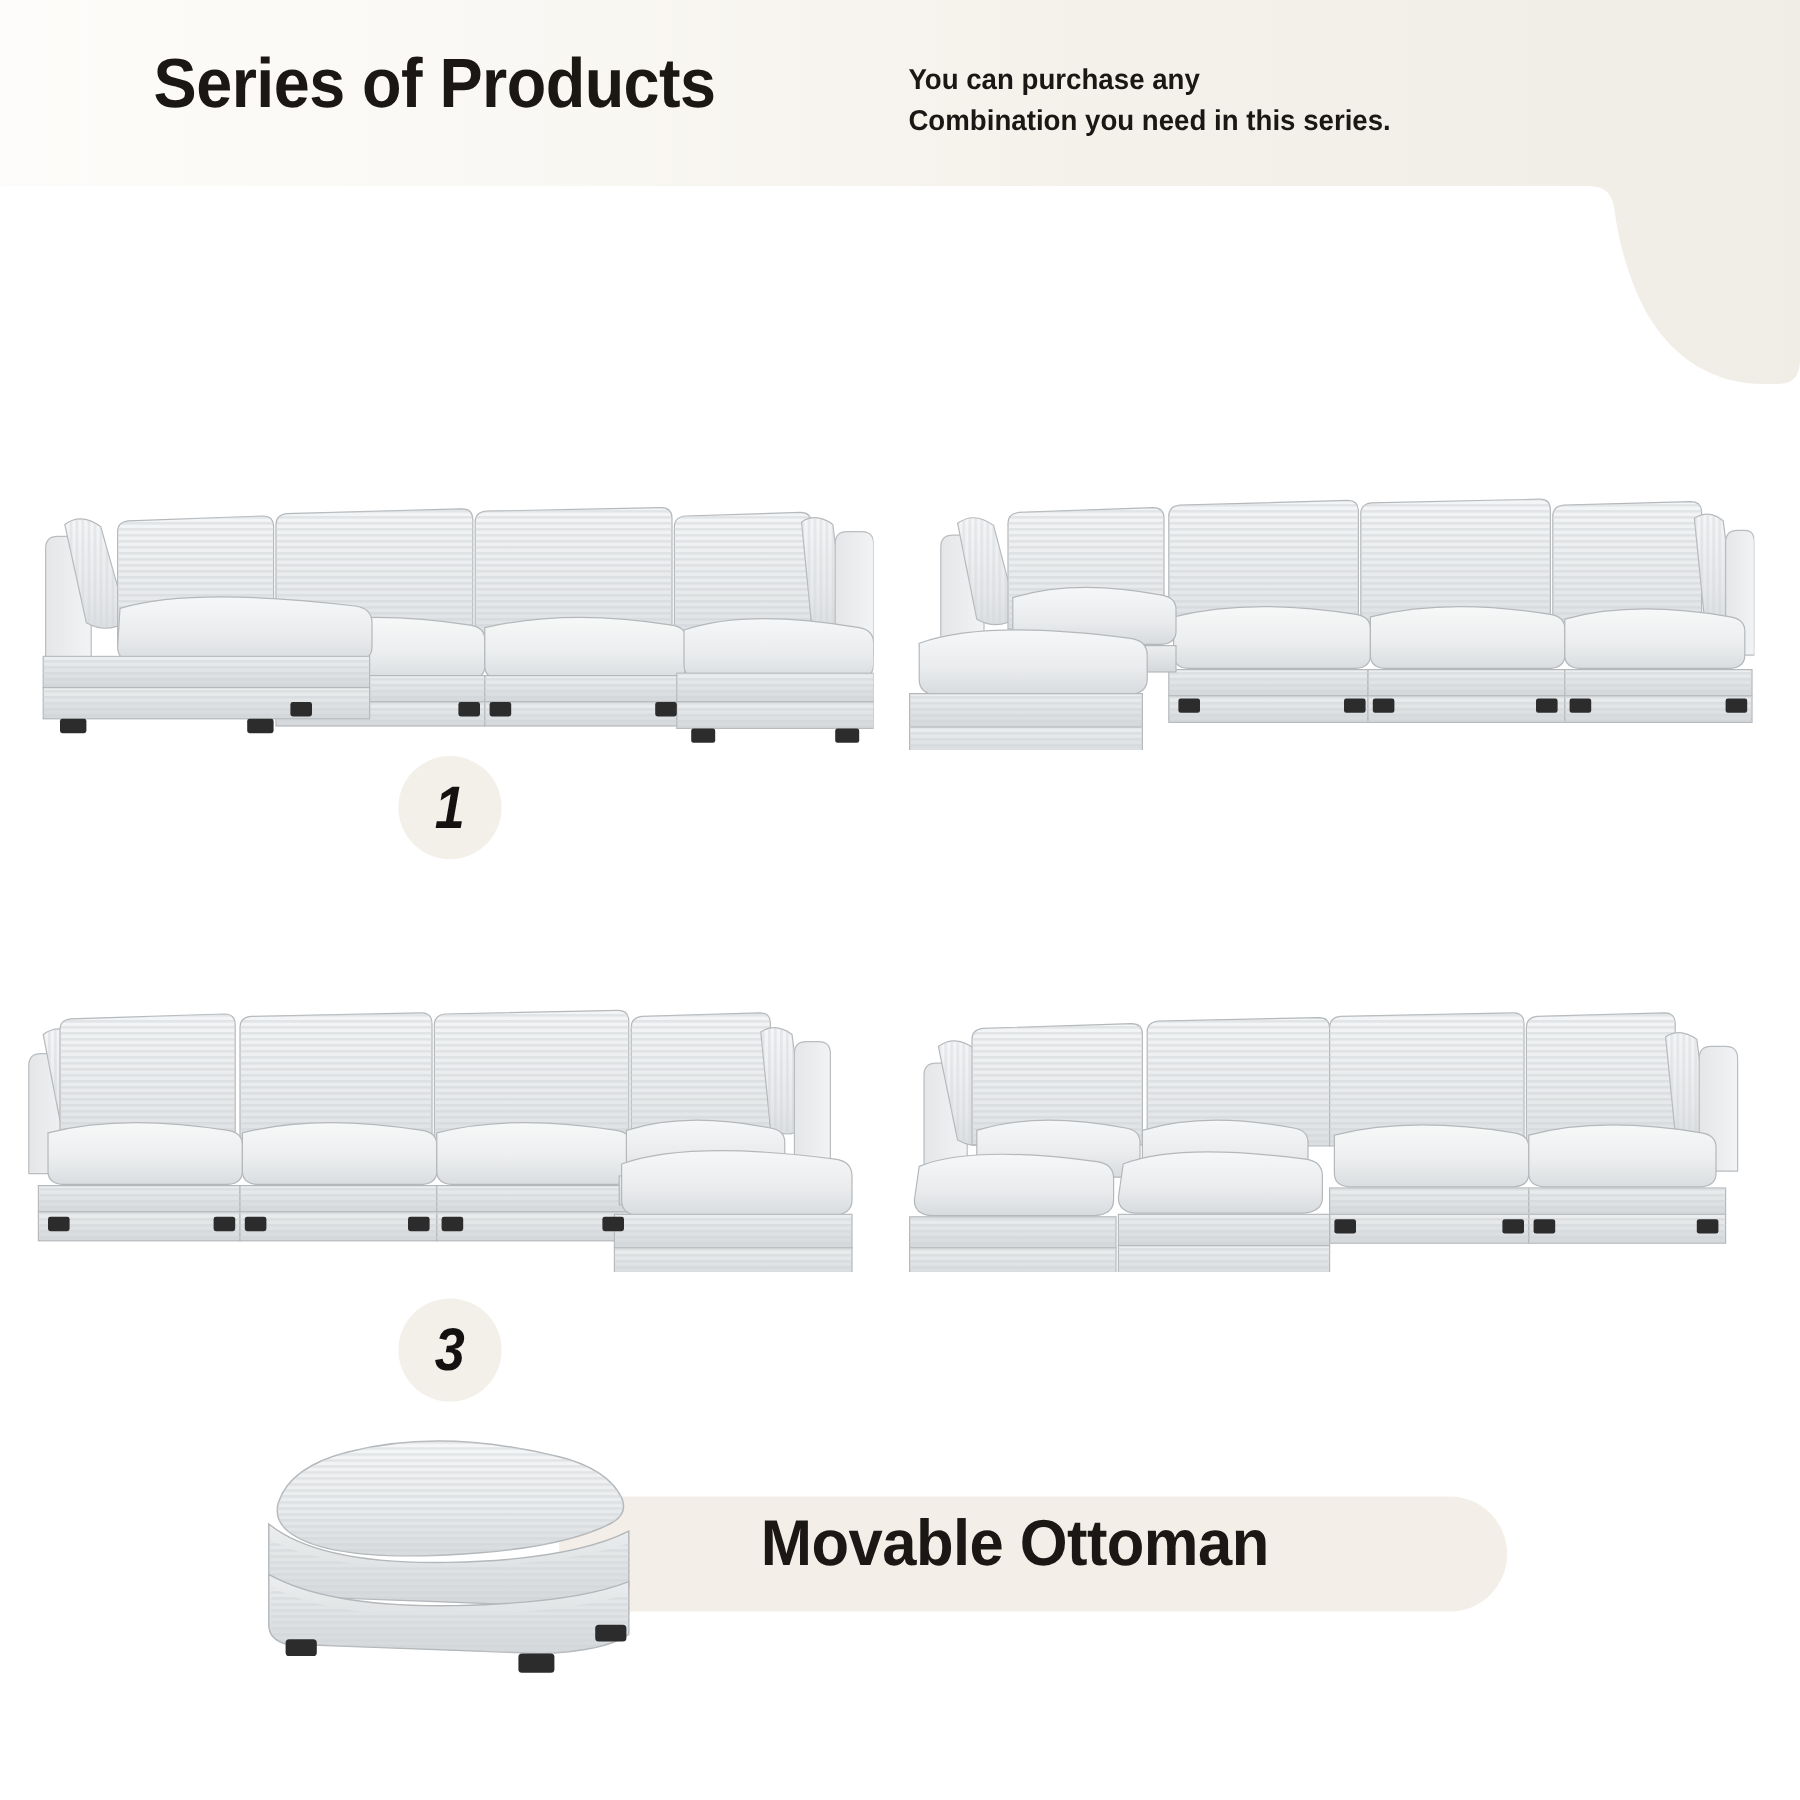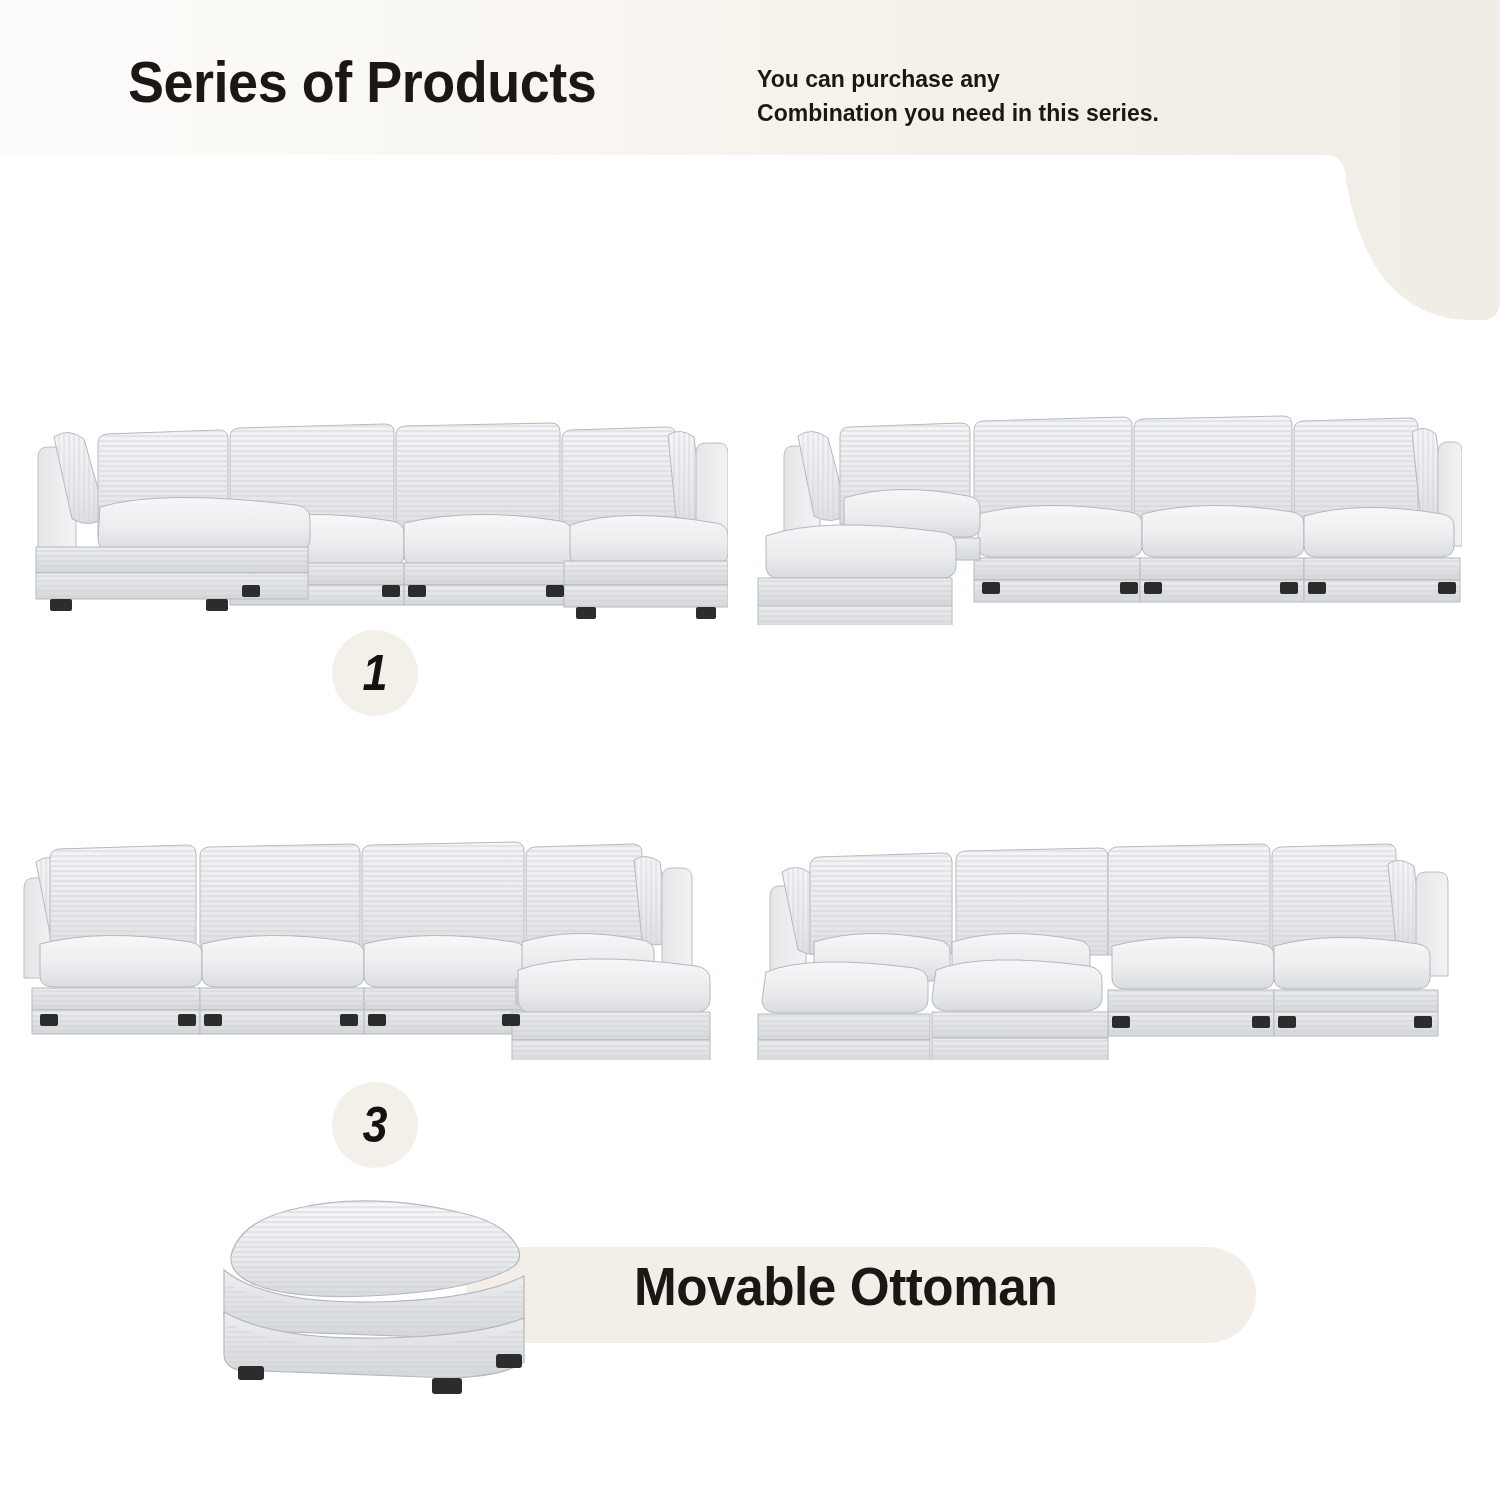--- a/index.html
+++ b/index.html
@@ -10,21 +10,21 @@
     overflow:hidden;
     position:relative;
   }
   
   #header-band{
     position:absolute;left:0;top:0;width:1500px;height:320px;
     pointer-events:none;
   }
   #header-band svg{display:block;width:1500px;height:320px;}
   #header-text{
-    position:absolute;left:0;top:12px;width:1292px;height:160px;
+    position:absolute;left:0;top:0;width:1292px;height:160px;
   }
   #page-title{
     position:absolute;left:128px;top:36px;
     font-size:58px;font-weight:bold;color:#1b1714;
     letter-spacing:-0.5px;
     transform:scaleX(0.93);transform-origin:left center;
     white-space:nowrap;
   }
   #subtitle{
     position:absolute;left:757px;top:50px;

